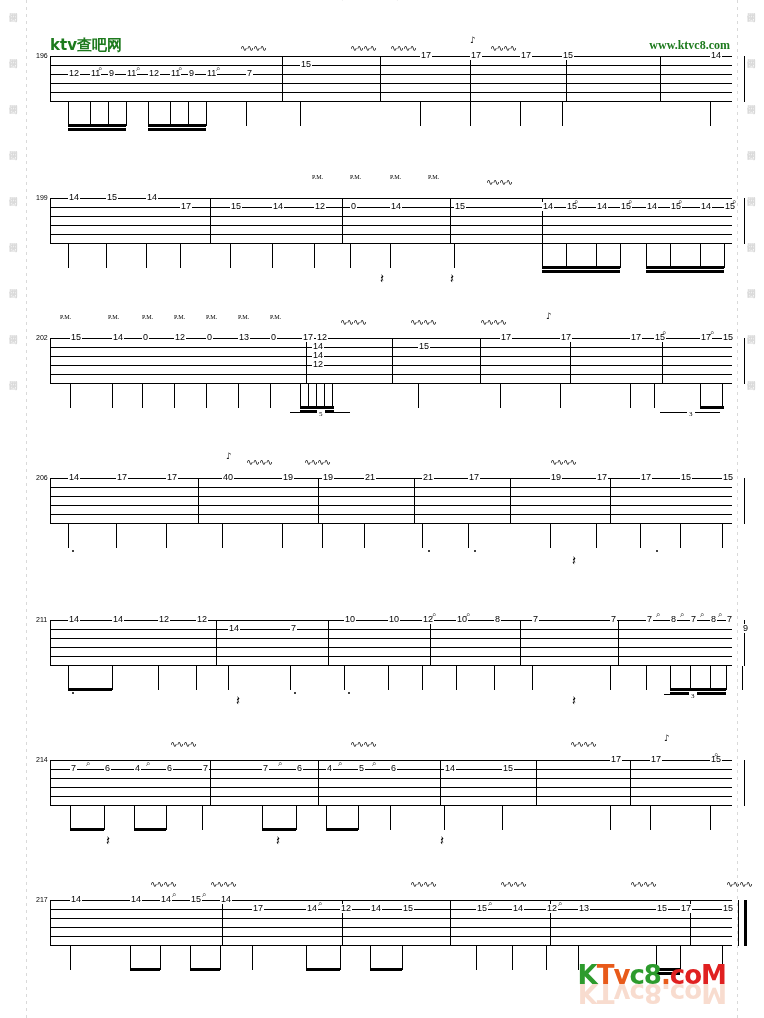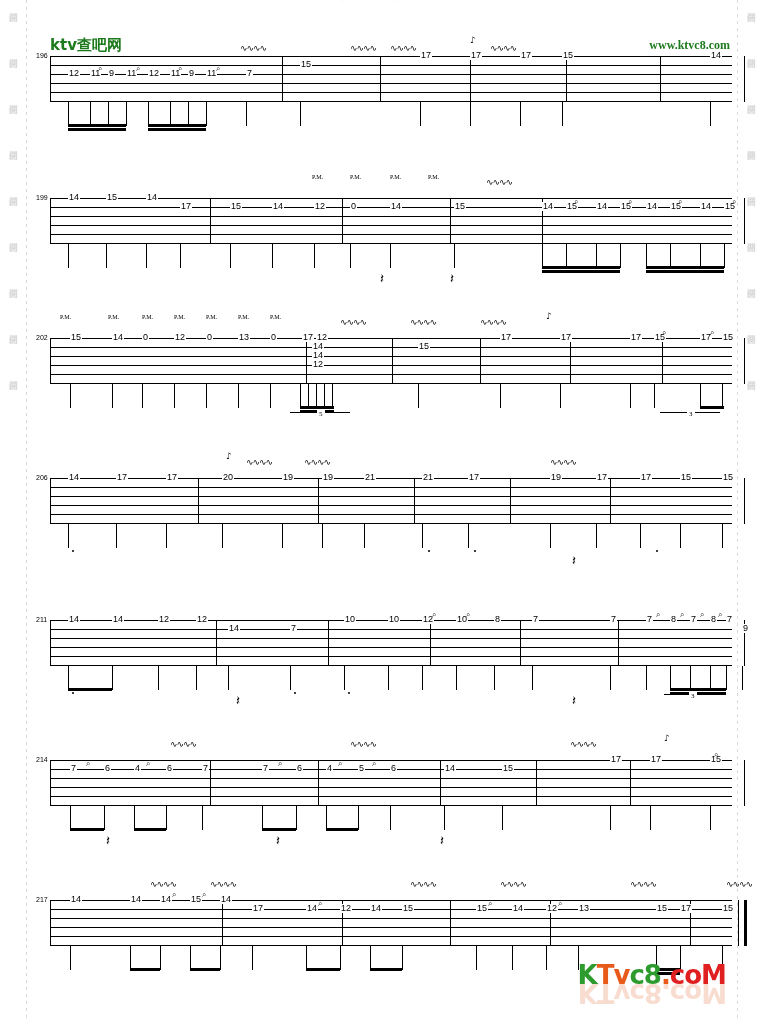--- a/index.html
+++ b/index.html
@@ -410,21 +410,21 @@
           <div class="bar" style="left: 0px;"></div>
           <div class="bar" style="left: 148px;"></div>
           <div class="bar" style="left: 268px;"></div>
           <div class="bar" style="left: 364px;"></div>
           <div class="bar" style="left: 460px;"></div>
           <div class="bar" style="left: 560px;"></div>
           <div class="bar" style="left: 694px;"></div>
           <div class="tabnum" style="left: 18px; top: -5px;">14</div>
           <div class="tabnum" style="left: 66px; top: -5px;">17</div>
           <div class="tabnum" style="left: 116px; top: -5px;">17</div>
-          <div class="tabnum" style="left: 172px; top: -5px;">20</div>
+          <div class="tabnum" style="left: 172px; top: -5px;">40</div>
           <div class="tabnum" style="left: 232px; top: -5px;">19</div>
           <div class="tabnum" style="left: 272px; top: -5px;">19</div>
           <div class="tabnum" style="left: 314px; top: -5px;">21</div>
           <div class="tabnum" style="left: 372px; top: -5px;">21</div>
           <div class="tabnum" style="left: 418px; top: -5px;">17</div>
           <div class="tabnum" style="left: 500px; top: -5px;">19</div>
           <div class="tabnum" style="left: 546px; top: -5px;">17</div>
           <div class="tabnum" style="left: 590px; top: -5px;">17</div>
           <div class="tabnum" style="left: 630px; top: -5px;">15</div>
           <div class="tabnum" style="left: 672px; top: -5px;">15</div>

